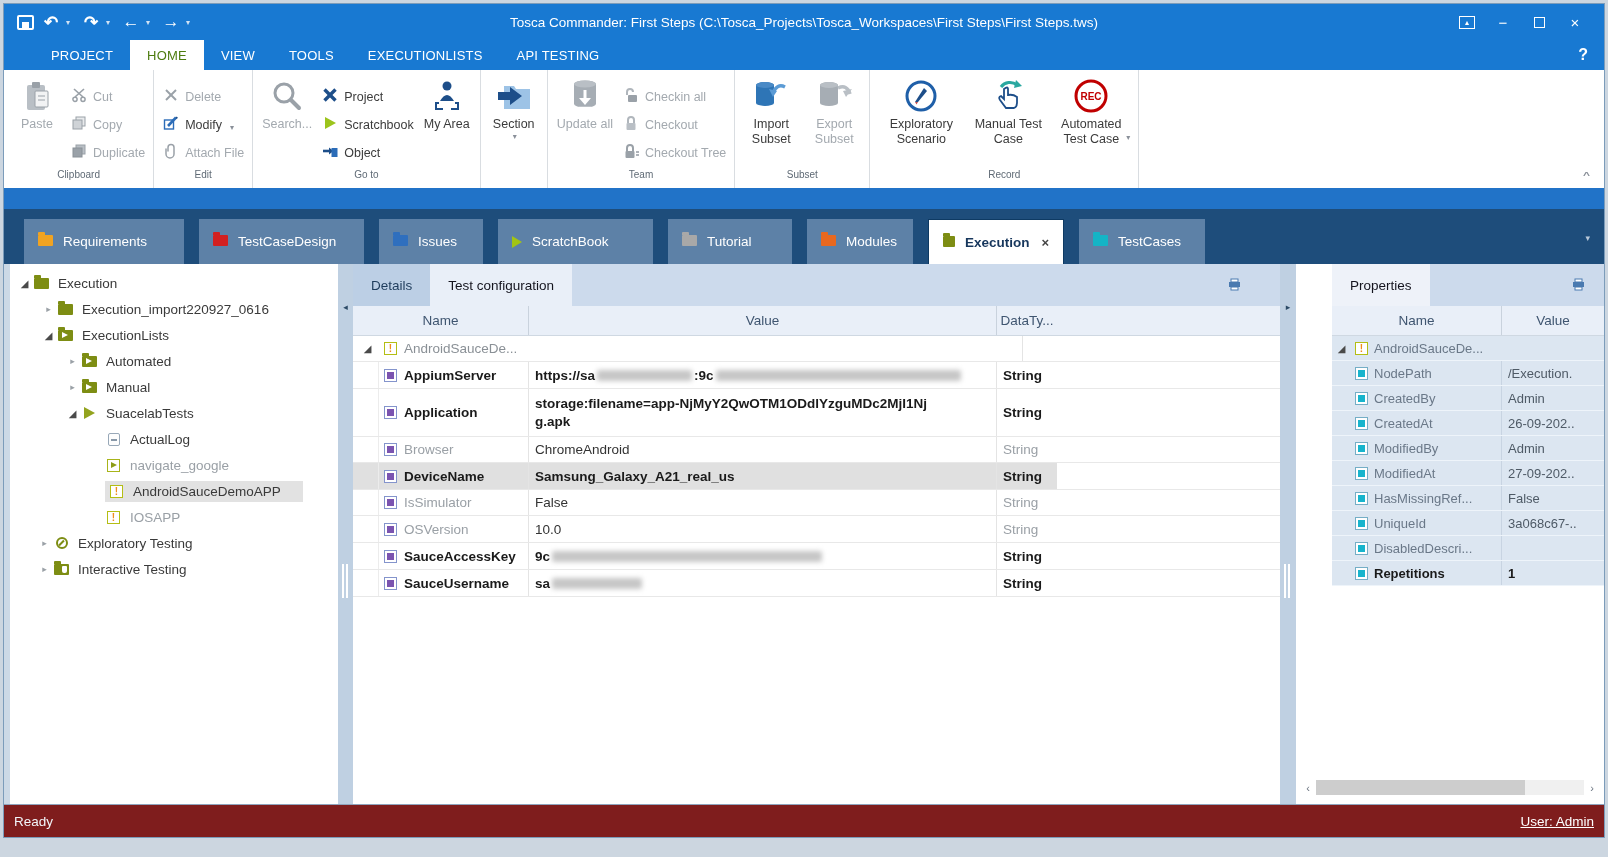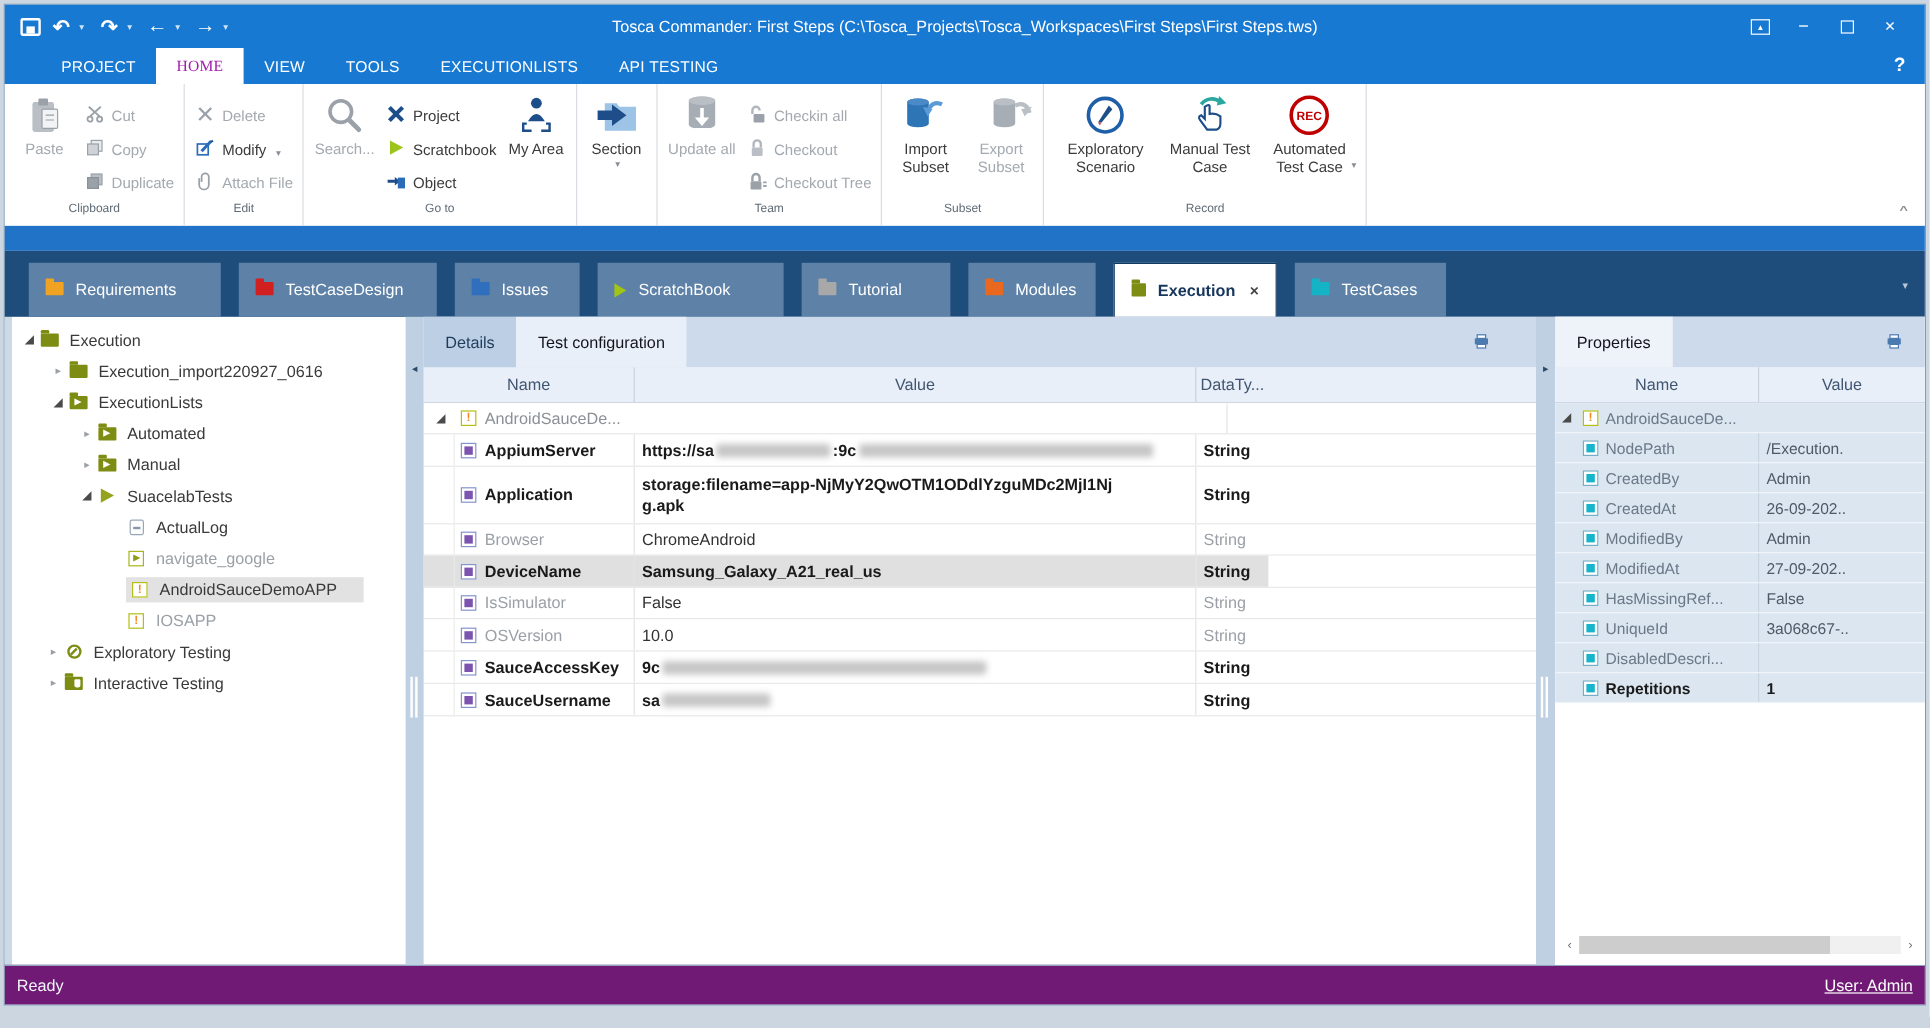--- a/index.html
+++ b/index.html
@@ -20,21 +20,21 @@
   .win-title { position:absolute; left:0; right:0; text-align:center; color:#fff; font-size:13.5px; pointer-events:none; }
   .wincontrols { margin-left:auto; display:flex; align-items:center; gap:6px; padding-right:14px; color:#fff; }
   .wc { width:30px; height:24px; display:flex; align-items:center; justify-content:center; font-size:15px; color:#fff; }
   .icon-ribbonbox { width:16px; height:13px; border:1px solid #fff; display:flex; align-items:center; justify-content:center; font-size:8px; }
   .icon-restore { width:11px; height:11px; border:1.5px solid #fff; position:relative; background:#1879d2; }
   .icon-restore::before { content:""; position:absolute; left:2px; top:-4px; width:11px; height:11px; border:1.5px solid #fff; z-index:-1; }
 
   
   .menubar { height:30px; background:#1879d2; display:flex; align-items:stretch; padding-left:30px; flex:none; }
   .mitem { display:flex; align-items:center; padding:0 17px; color:#fff; font-size:13px; letter-spacing:.2px; }
-  .mitem.active { background:#fff; color:#a21caf;font-family:Liberation Serif, serif; }
+  .mitem.active { background:#fff; color:#4d7c0f; }
   .mhelp { margin-left:auto; margin-right:16px; display:flex; align-items:center; color:#fff; font-size:16px; font-weight:bold; }
 
   
   .ribbon { height:118px; background:#fff; display:flex; align-items:stretch; position:relative; flex:none; }
   .rgroup { display:flex; flex-direction:column; border-right:1px solid #d9dde1; flex:none; }
   .ritems { flex:1; display:flex; align-items:stretch; padding:4px 4px 0 4px; }
   .rgl { height:24px; text-align:center; font-size:10px; color:#5f6a75; line-height:22px; }
   .rbig { display:flex; flex-direction:column; align-items:center; text-align:center; padding:4px 5px 0 5px; min-width:58px; }
   .rbig .ricon { height:36px; display:flex; align-items:center; justify-content:center; }
   .rbig .rlabel { font-size:12.5px; line-height:15px; color:#3b3b3b; margin-top:3px; white-space:pre-line; }
@@ -116,38 +116,38 @@
   .grow .c-name { color:#9aa0a6; }
   .grow.bold .c-name { color:#1a1a1a; }
   .grow.sel .gcell { background:#e0e0e0; }
   .i-param { width:13px; height:13px; background:#fff; border:1px solid #8494cc; flex:none; display:flex; align-items:center; justify-content:center; }
   .i-param::after { content:""; width:7px; height:7px; background:#7b54b0; }
   .rootname { color:#8a9096; }
   .redact { display:inline-block; height:11px; background:#c6c6c6; border-radius:2px; filter:blur(2.5px); vertical-align:middle; margin:0 2px; }
   .wrapval { word-break:break-all; max-width:400px; line-height:18px; }
 
   
-  .props { width:308px; background:#fff; display:flex; flex-direction:column; position:relative; flex:none; }
+  .props { width:308px; background:#fff; display:flex; flex-direction:column; position:relative; flex:none;padding-left:36px; }
   .props .doctab.active { background:#eef2f9; }
   .pgrid-header { height:30px; background:#e9eff8; display:flex; font-size:13.5px; color:#3f5570; border-bottom:1px solid #cfd8e2; flex:none; }
   .prow { display:flex; align-items:stretch; height:25px; font-size:13px; background:#dce6f1; border-bottom:1px solid #eef4fa; }
   .pgut { width:20px; flex:none; display:flex; align-items:center; justify-content:flex-end; padding-right:2px; }
   .p-name { width:150px; flex:none; display:flex; align-items:center; gap:6px; padding-left:3px; border-right:1px solid #c8d4e2; color:#6a7888; overflow:hidden; white-space:nowrap; }
   .p-val { flex:1; display:flex; align-items:center; padding-left:6px; color:#4e5a66; overflow:hidden; white-space:nowrap; }
   .prow.bold .p-name, .prow.bold .p-val { font-weight:bold; color:#1a1a1a; }
   .i-prop { width:13px; height:13px; background:#fff; border:1px solid #74aec6; flex:none; display:flex; align-items:center; justify-content:center; }
   .i-prop::after { content:""; width:7px; height:7px; background:#17b4cc; }
   .props-fill { flex:1; background:#fff; }
   .hscroll { position:absolute; left:4px; right:4px; bottom:8px; height:17px; display:flex; align-items:center; }
   .harrow { width:16px; text-align:center; color:#6a7480; font-size:11px; flex:none; }
   .htrack { flex:1; height:15px; background:#f0f0f0; position:relative; }
   .hthumb { position:absolute; left:0; top:0; height:15px; width:78%; background:#cdcdcd; }
 
   
-  .statusbar { height:33px; background:#701a75; border-top:1px solid #8fa4bd; display:flex; align-items:center;
+  .statusbar { height:33px; background:#7f1d1d; border-top:1px solid #8fa4bd; display:flex; align-items:center;
                padding:0 10px; flex:none; }
   .status-left { color:#f2f6fa; font-size:13.5px; }
   .status-user { margin-left:auto; color:#fff; font-size:13.5px; text-decoration:underline; }
 
   svg { display:block; }
 </style>
 </head>
 <body>
 
 <div class="window">
@@ -410,21 +410,21 @@
           <span class="ricon">
             <svg width="36" height="34" viewBox="0 0 36 34">
                 <path d="M3 6 a9 3 0 0 1 18 0 v18 a9 3 0 0 1 -18 0 z" fill="#2e75b6"></path>
                 <ellipse cx="12" cy="6" rx="9" ry="3" fill="#4a8ac6"></ellipse>
                 <path d="M32 8 q-8,-4 -12,6" fill="none" stroke="#5b9bd5" stroke-width="3.5"></path>
                 <polygon points="16,10 20,18 24,12" fill="#5b9bd5"></polygon>
               </svg>
           </span>
           <span class="rlabel">Import Subset</span>
         </div>
-        <div class="rbig disabled" style="width:62px;align-items:flex-end;">
+        <div class="rbig disabled" style="width:62px;">
           <span class="ricon">
             <svg width="36" height="34" viewBox="0 0 36 34">
                 <path d="M4 6 a9 3 0 0 1 18 0 v18 a9 3 0 0 1 -18 0 z" fill="#a6adb4"></path>
                 <ellipse cx="13" cy="6" rx="9" ry="3" fill="#b9bfc5"></ellipse>
                 <path d="M22 9 q9,-4 12,6" fill="none" stroke="#b9bfc5" stroke-width="3.5"></path>
                 <polygon points="36,10 30,18 27,12" fill="#b9bfc5"></polygon>
               </svg>
           </span>
           <span class="rlabel">Export Subset</span>
         </div>

